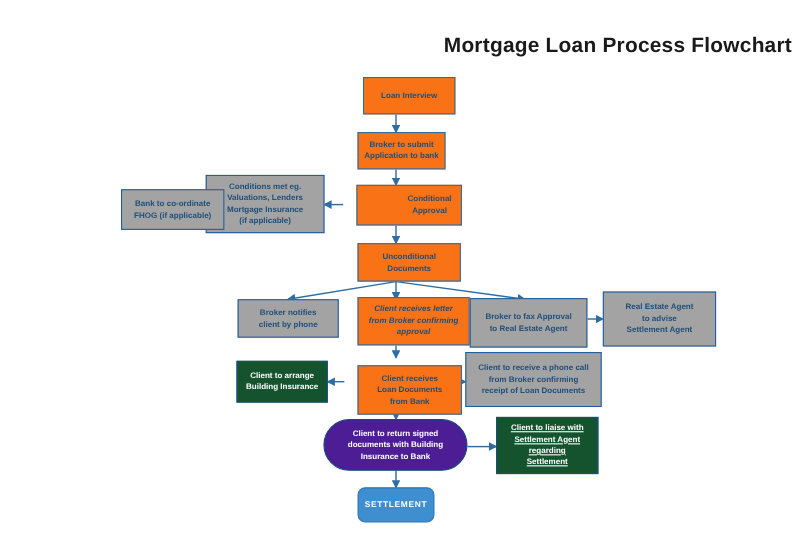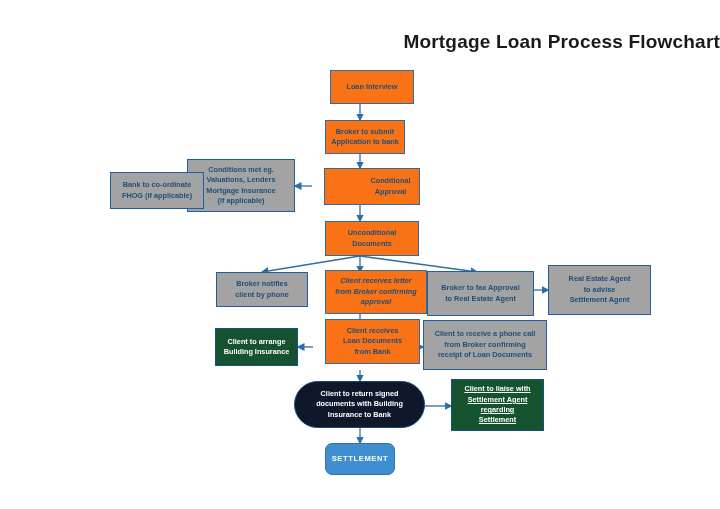--- a/index.html
+++ b/index.html
@@ -66,21 +66,21 @@
     color: #1f4e79;
   }
   
   .style-dark {
     background: #14532d;
     border: 1.3px solid #174f87;
     color: #ffffff;
   }
   
   .style-pill {
-    background: #0f172a;
+    background: #4c1d95;
     border: 1.3px solid #17497a;
     color: #ffffff;
     border-radius: 40px;
   }
   
   .style-settlement {
     background: #3e8ed0;
     border: 1.3px solid #2d74b4;
     color: #ffffff;
     border-radius: 7px;
@@ -164,21 +164,21 @@
   <div class="node style-white" style="left:427px; top:271px; width:107px; height:45px;">Broker to fax Approval
 to Real Estate Agent</div>
 
   <div class="node style-white" style="left:548px; top:265px; width:103px; height:50px;">Real Estate Agent
 to advise
 Settlement Agent</div>
 
   <div class="node style-dark" style="left:215px; top:328px; width:83px; height:38px;">Client to arrange
 Building Insurance</div>
 
-  <div class="node style-light" style="left:313px; top:319px; width:95px; height:45px;">Client receives
+  <div class="node style-light" style="left:313px; top:332px; width:95px; height:45px;">Client receives
 Loan Documents
 from Bank</div>
 
   <div class="node style-white" style="left:423px; top:320px; width:124px; height:50px;">Client to receive a phone call
 from Broker confirming
 receipt of Loan Documents</div>
 
   <div class="node style-pill" style="left:294px; top:381px; width:131px; height:47px;">Client to return signed
 documents with Building
 Insurance to Bank</div>

